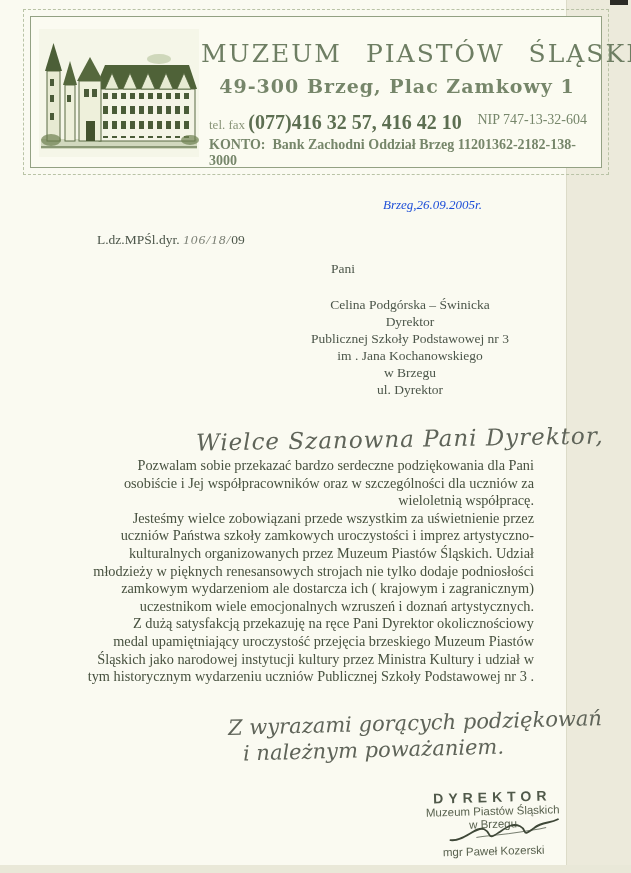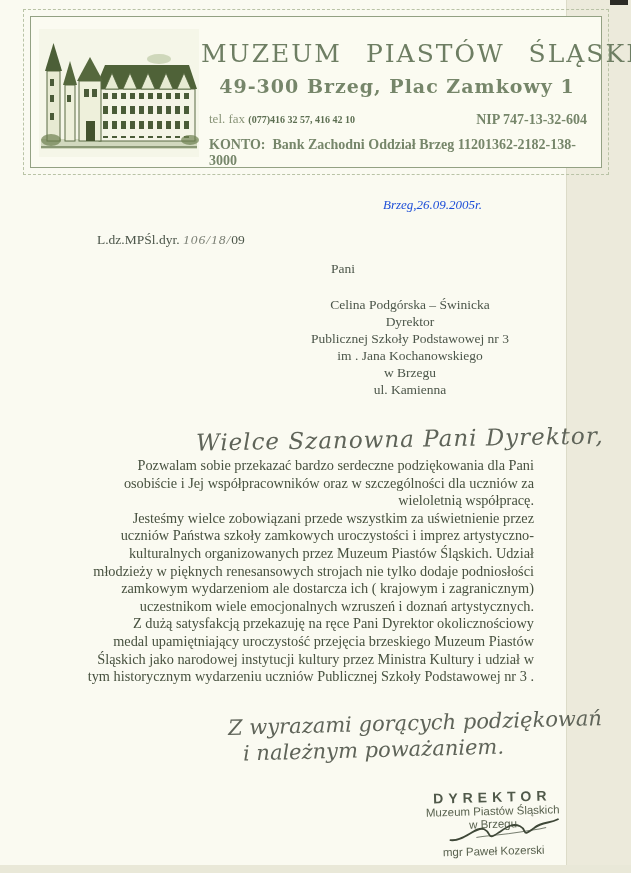--- a/index.html
+++ b/index.html
@@ -16,22 +16,22 @@
   .letterhead{position:absolute;left:30px;top:16px;width:570px;height:150px;
     border:1px solid #93a183;background:#fbfbf1;}
   .letterhead::before{content:"";position:absolute;inset:-8px;border:1px dashed #b9c3a6;pointer-events:none;}
   .castle{position:absolute;left:8px;top:12px;width:160px;height:128px;}
   .lh-title{position:absolute;left:170px;top:22px;width:392px;text-align:center;
     font-family:"DejaVu Serif",serif;font-size:25px;letter-spacing:2px;word-spacing:14px;
     color:#6e7e63;white-space:nowrap;}
   .lh-address{position:absolute;left:170px;top:58px;width:392px;text-align:center;
     font-family:"DejaVu Serif",serif;font-size:19px;letter-spacing:1px;color:#76866a;font-weight:bold;}
   .lh-phone{position:absolute;left:178px;top:94px;font-size:13px;color:#8a9579;}
-  .lh-phone .nums{font-weight:bold;font-size:10px;color:#5d6f52;}
-  .lh-nip{position:absolute;right:14px;top:95px;font-size:14px;color:#76866a;font-weight:bold;text-align:center;}
+  .lh-phone .nums{font-weight:bold;font-size:20px;color:#5d6f52;}
+  .lh-nip{position:absolute;right:14px;top:95px;font-size:14px;color:#76866a;font-weight:normal;text-align:center;}
   .lh-konto{position:absolute;left:178px;top:120px;font-size:14px;color:#76866a;font-weight:bold;}
 
   
   .date-line{position:absolute;left:383px;top:197px;font-size:13px;color:#1d4ed8;font-style:italic;}
   .ref-line{position:absolute;left:97px;top:232px;font-size:13.5px;color:#4c564a;}
   .ref-line .hand{font-style:italic;color:#7a7f74;letter-spacing:1px;}
 
   .pani{position:absolute;left:331px;top:261px;font-size:13.5px;color:#4c564a;text-align:center;}
   .addressee{position:absolute;left:300px;top:296px;width:220px;text-align:center;
     font-size:13.5px;line-height:17px;color:#4c564a;}
@@ -114,21 +114,21 @@
   <div class="date-line">Brzeg,26.09.2005r.</div>
   <div class="ref-line"><span>L.dz.MPŚl.dyr. </span><span class="hand">106/18/</span><span>09</span></div>
 
   <div class="pani">Pani</div>
   <div class="addressee">
     <div>Celina Podgórska – Świnicka</div>
     <div>Dyrektor</div>
     <div>Publicznej Szkoły Podstawowej nr 3</div>
     <div>im . Jana Kochanowskiego</div>
     <div>w Brzegu</div>
-    <div>ul. Kamienna</div>
+    <div>ul. Dyrektor</div>
   </div>
 
   <div class="handwriting salutation">Wielce Szanowna Pani Dyrektor,</div>
 
   <div class="letter-body">
     <p>Pozwalam sobie przekazać  bardzo serdeczne podziękowania dla Pani osobiście i Jej współpracowników oraz w szczególności dla uczniów za wieloletnią współpracę.</p>
     <p>Jesteśmy wielce zobowiązani przede wszystkim za uświetnienie przez uczniów Państwa szkoły zamkowych uroczystości i imprez artystyczno-kulturalnych organizowanych przez Muzeum Piastów Śląskich. Udział młodzieży w pięknych renesansowych strojach nie tylko dodaje podniosłości zamkowym wydarzeniom ale dostarcza ich ( krajowym i zagranicznym) uczestnikom wiele emocjonalnych wzruszeń i doznań artystycznych.</p>
     <p>Z dużą satysfakcją przekazuję na ręce Pani Dyrektor okolicznościowy medal upamiętniający uroczystość przejęcia brzeskiego Muzeum Piastów Śląskich jako narodowej instytucji kultury przez Ministra Kultury i udział w tym historycznym wydarzeniu uczniów Publicznej Szkoły Podstawowej nr 3 .</p>
   </div>
 

